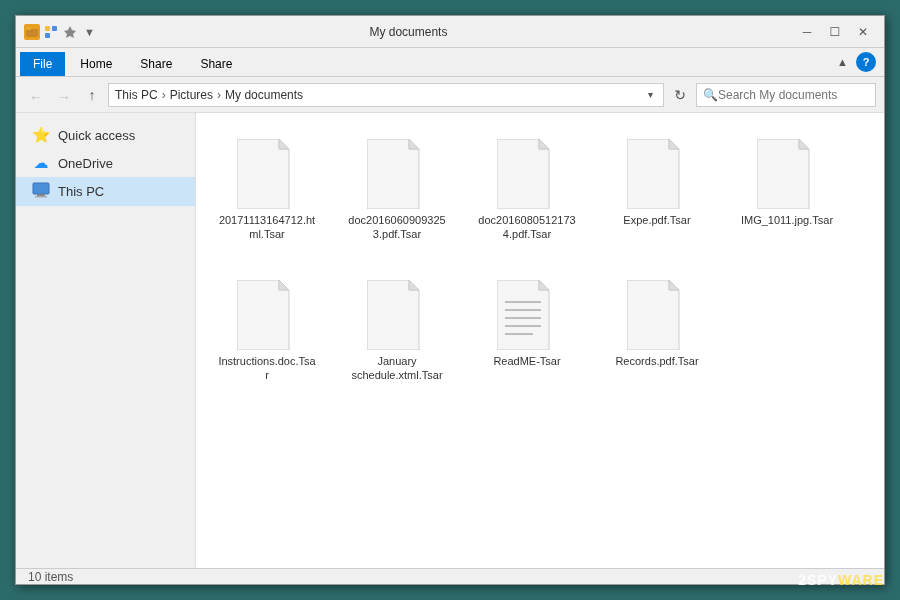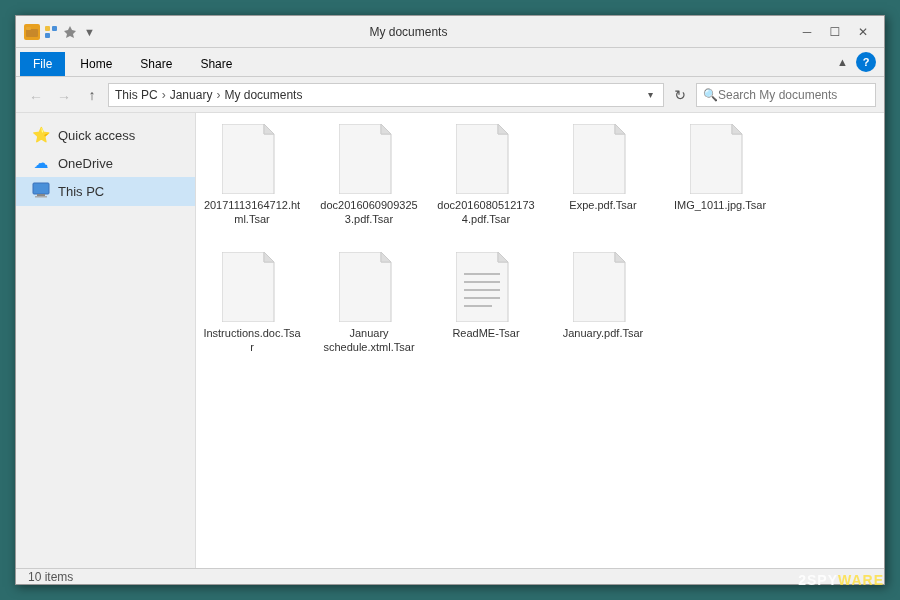--- a/index.html
+++ b/index.html
@@ -203,25 +203,25 @@
       gap: 8px;
     }
     .sidebar-item.active { background: #cce4f7; }
     .sidebar-icon { font-size: 15px; width: 18px; text-align: center; }
 
     
     .file-area {
       flex: 1;
       background: white;
       overflow-y: auto;
-      padding: 1px;
+      padding: 16px;
       display: flex;
       flex-wrap: wrap;
       align-content: flex-start;
-      gap: 7px;
+      gap: 20px;
     }
 
     
     .file-item {
       width: 110px;
       display: flex;
       flex-direction: column;
       align-items: center;
       padding: 8px 4px;
       cursor: pointer;
@@ -322,21 +322,21 @@
     </div>
   </div>
 
   <div class="address-bar">
     <button class="nav-btn disabled">←</button>
     <button class="nav-btn disabled">→</button>
     <button class="nav-btn">↑</button>
     <div class="address-path">
       <span class="path-item">This PC</span>
       <span class="path-sep">›</span>
-      <span class="path-item">January</span>
+      <span class="path-item">Pictures</span>
       <span class="path-sep">›</span>
       <span class="path-item">My documents</span>
       <span class="path-dropdown">▾</span>
     </div>
     <button class="refresh-btn">↻</button>
     <div class="search-box">
       <span class="search-icon-span">🔍</span>
       <input type="text" placeholder="Search My documents" style="">
     </div>
   </div>
@@ -442,21 +442,21 @@
           </div>
           <div class="file-name">ReadME-Tsar</div>
         </div>
         <div class="file-item">
           <div class="file-icon">
             <svg viewBox="0 0 60 70" xmlns="http://www.w3.org/2000/svg">
         <polygon points="0,0 42,0 42,10 52,10 52,70 0,70" fill="#f5f5f5" stroke="#ccc" stroke-width="1"></polygon>
         <polygon points="42,0 52,10 42,10" fill="#ddd" stroke="#ccc" stroke-width="1"></polygon>
       </svg>
           </div>
-          <div class="file-name">January.pdf.Tsar</div>
+          <div class="file-name">Records.pdf.Tsar</div>
         </div>
       </div>
   </div>
 
   <div class="status-bar">
     <span>10 items</span>
   </div>
 </div>
 
 <div class="watermark">

